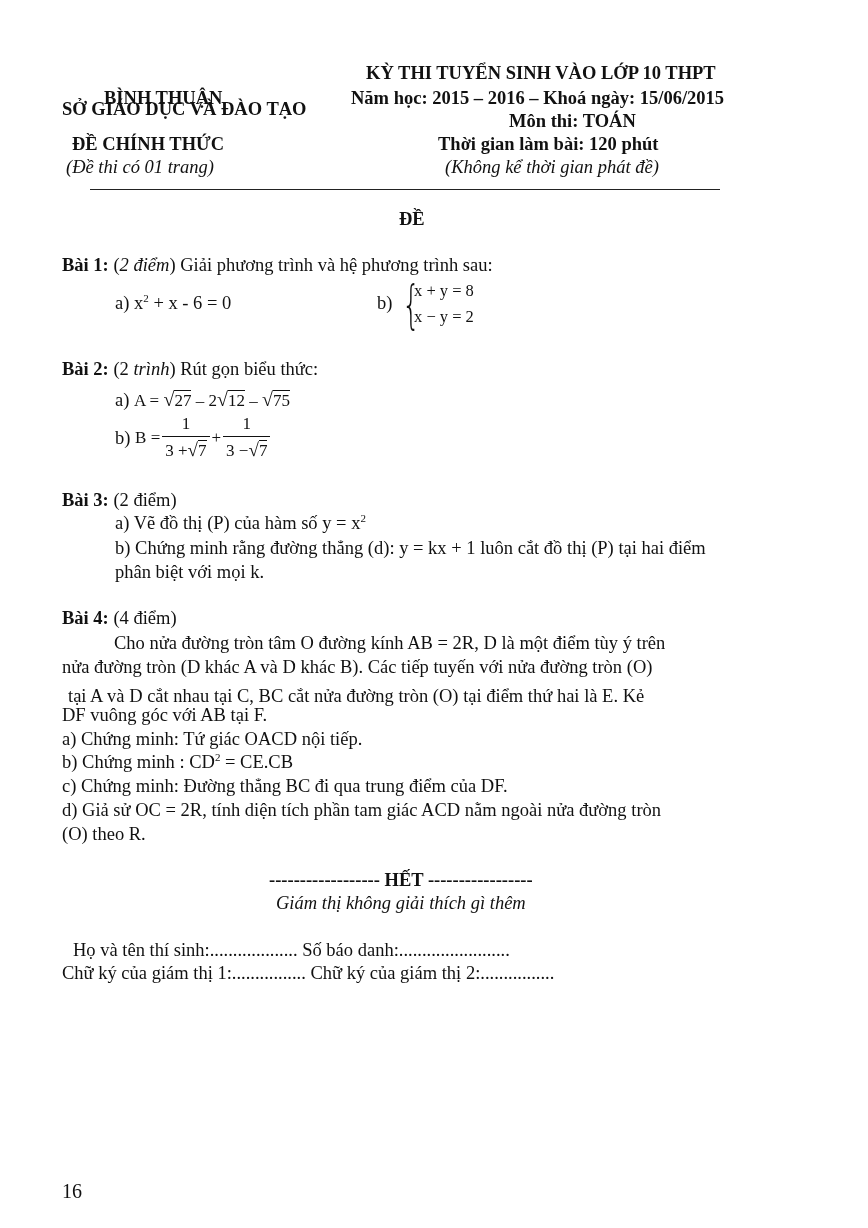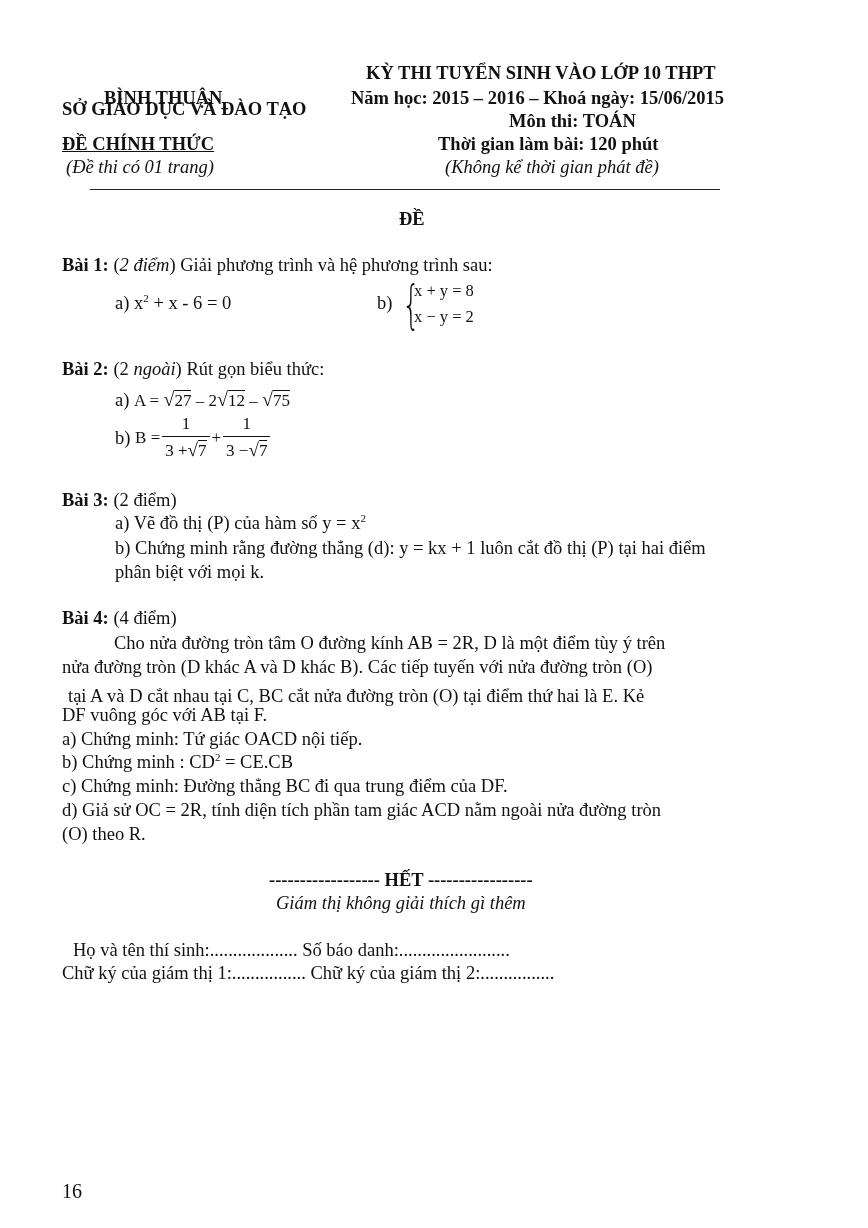--- a/index.html
+++ b/index.html
@@ -20,21 +20,21 @@
   .frac .num { padding: 0 3px 2px; line-height: 20px; }
   .frac .den { border-top: 1.4px solid #111; padding: 2px 3px 0; line-height: 22px; }
 
   .brace { position: absolute; font-size: 52px; line-height: 52px; font-family: "DejaVu Sans", sans-serif; font-weight: 200; transform: scaleX(0.55); transform-origin: left; }
 </style>
 </head>
 <body>
 
 <div class="abs b" style="left:62px;top:63px;margin-top:36px;">SỞ GIÁO DỤC VÀ ĐÀO TẠO</div>
 <div class="abs b u" style="left:104px;top:88px;">BÌNH THUẬN</div>
-<div class="abs b" style="left:62px;top:134px;text-decoration:underline;">ĐỀ CHÍNH THỨC</div>
+<div class="abs b" style="left:72px;top:134px;">ĐỀ CHÍNH THỨC</div>
 <div class="abs i" style="left:66px;top:157px;">(Đề thi có 01 trang)</div>
 
 <div class="abs b" style="left:366px;top:63px;">KỲ THI TUYỂN SINH VÀO LỚP 10 THPT</div>
 <div class="abs b" style="left:351px;top:88px;">Năm học: 2015 – 2016 – Khoá ngày: 15/06/2015</div>
 <div class="abs b" style="left:509px;top:111px;">Môn thi: TOÁN</div>
 <div class="abs b" style="left:438px;top:134px;">Thời gian làm bài: 120 phút</div>
 <div class="abs i" style="left:419px;top:157px;margin-left:26px;">(Không kể thời gian phát đề)</div>
 
 <div class="rule"></div>
 
@@ -49,21 +49,21 @@
   <span>a)</span>
   <span>x</span><sup>2</sup><span> + x - 6 = 0</span>
 </div>
 <div class="abs" style="left:377px;top:293px;">b)</div>
 <div class="brace" style="left:402px;top:278px;">{</div>
 <div class="abs sans" style="left:414px;top:281px;font-size:16.5px;">x + y = 8</div>
 <div class="abs sans" style="left:414px;top:307px;font-size:16.5px;">x − y = 2</div>
 
 <div class="abs" style="left:62px;top:359px;">
   <span class="b">Bài 2:</span>
-  <span>(2 </span><span class="i">ngoài</span><span>)</span>
+  <span>(2 </span><span class="i">trình</span><span>)</span>
   <span>Rút gọn biểu thức:</span>
 </div>
 <div class="abs" style="left:115px;top:388px;text-align:center;">
   <span>a)</span>
   <span class="sans" style="font-size:17px;">
     <span>A =</span>
     <span style="font-size:20px;">√</span><span style="border-top:1.4px solid #111;">27</span>
     <span>– 2</span><span style="font-size:20px;">√</span><span style="border-top:1.4px solid #111;">12</span>
     <span>–</span>
     <span style="font-size:20px;">√</span><span style="border-top:1.4px solid #111;">75</span>

